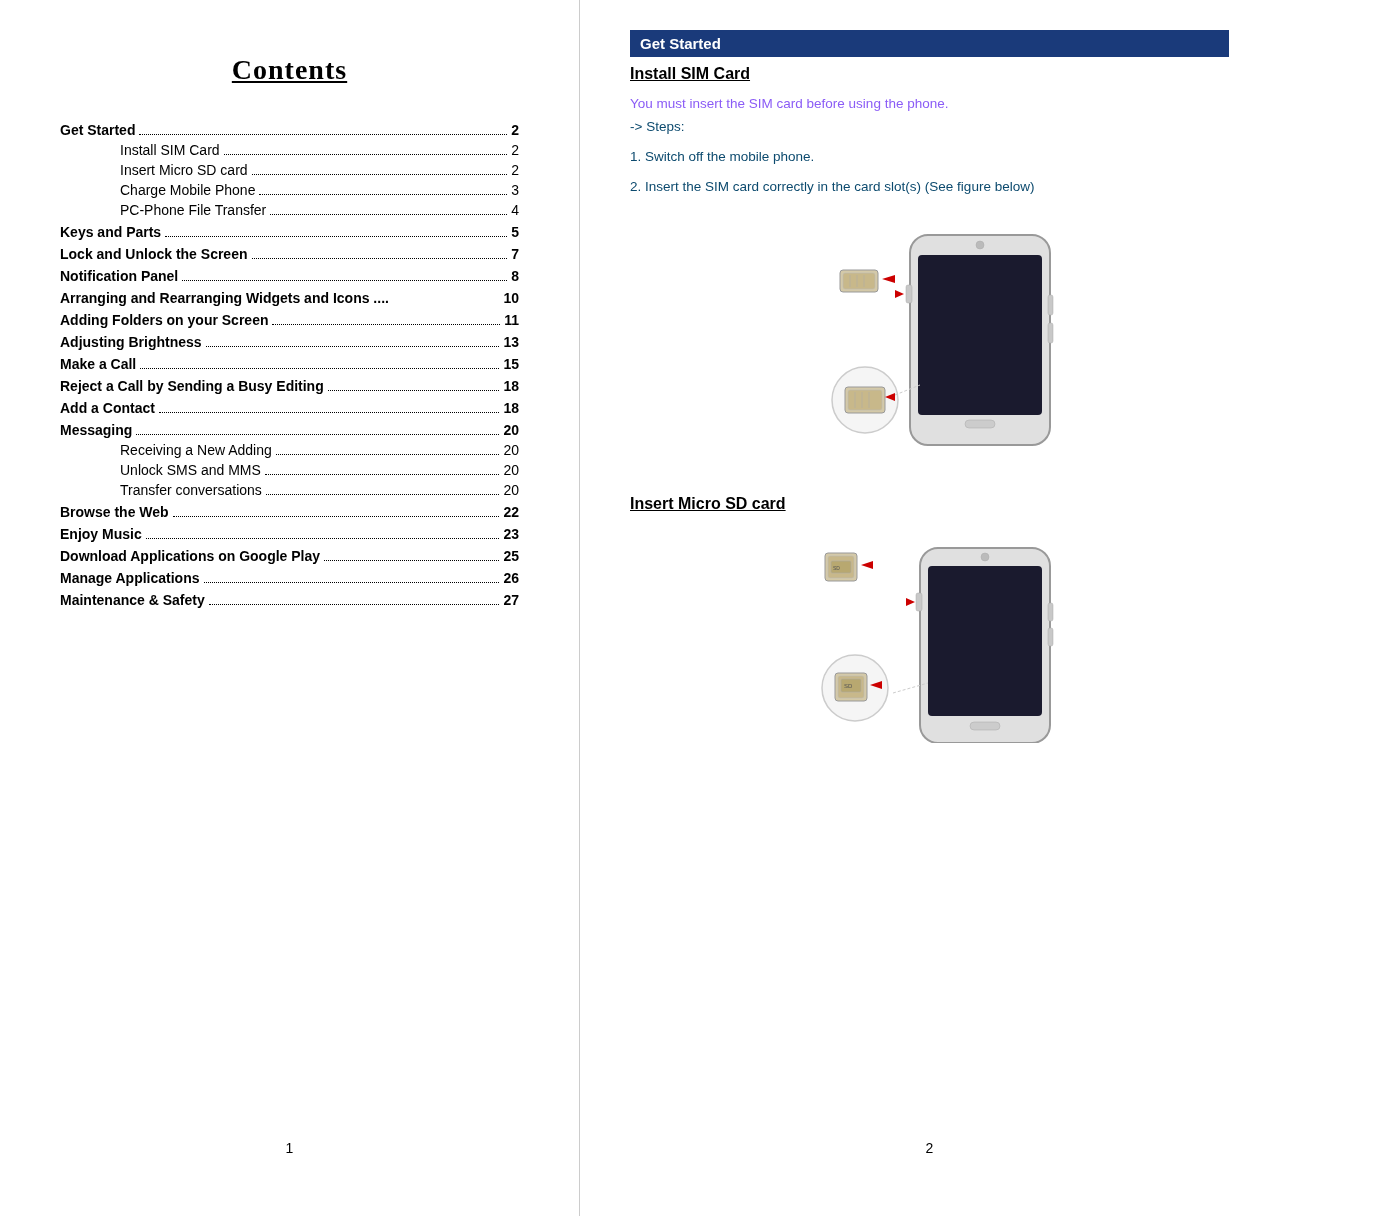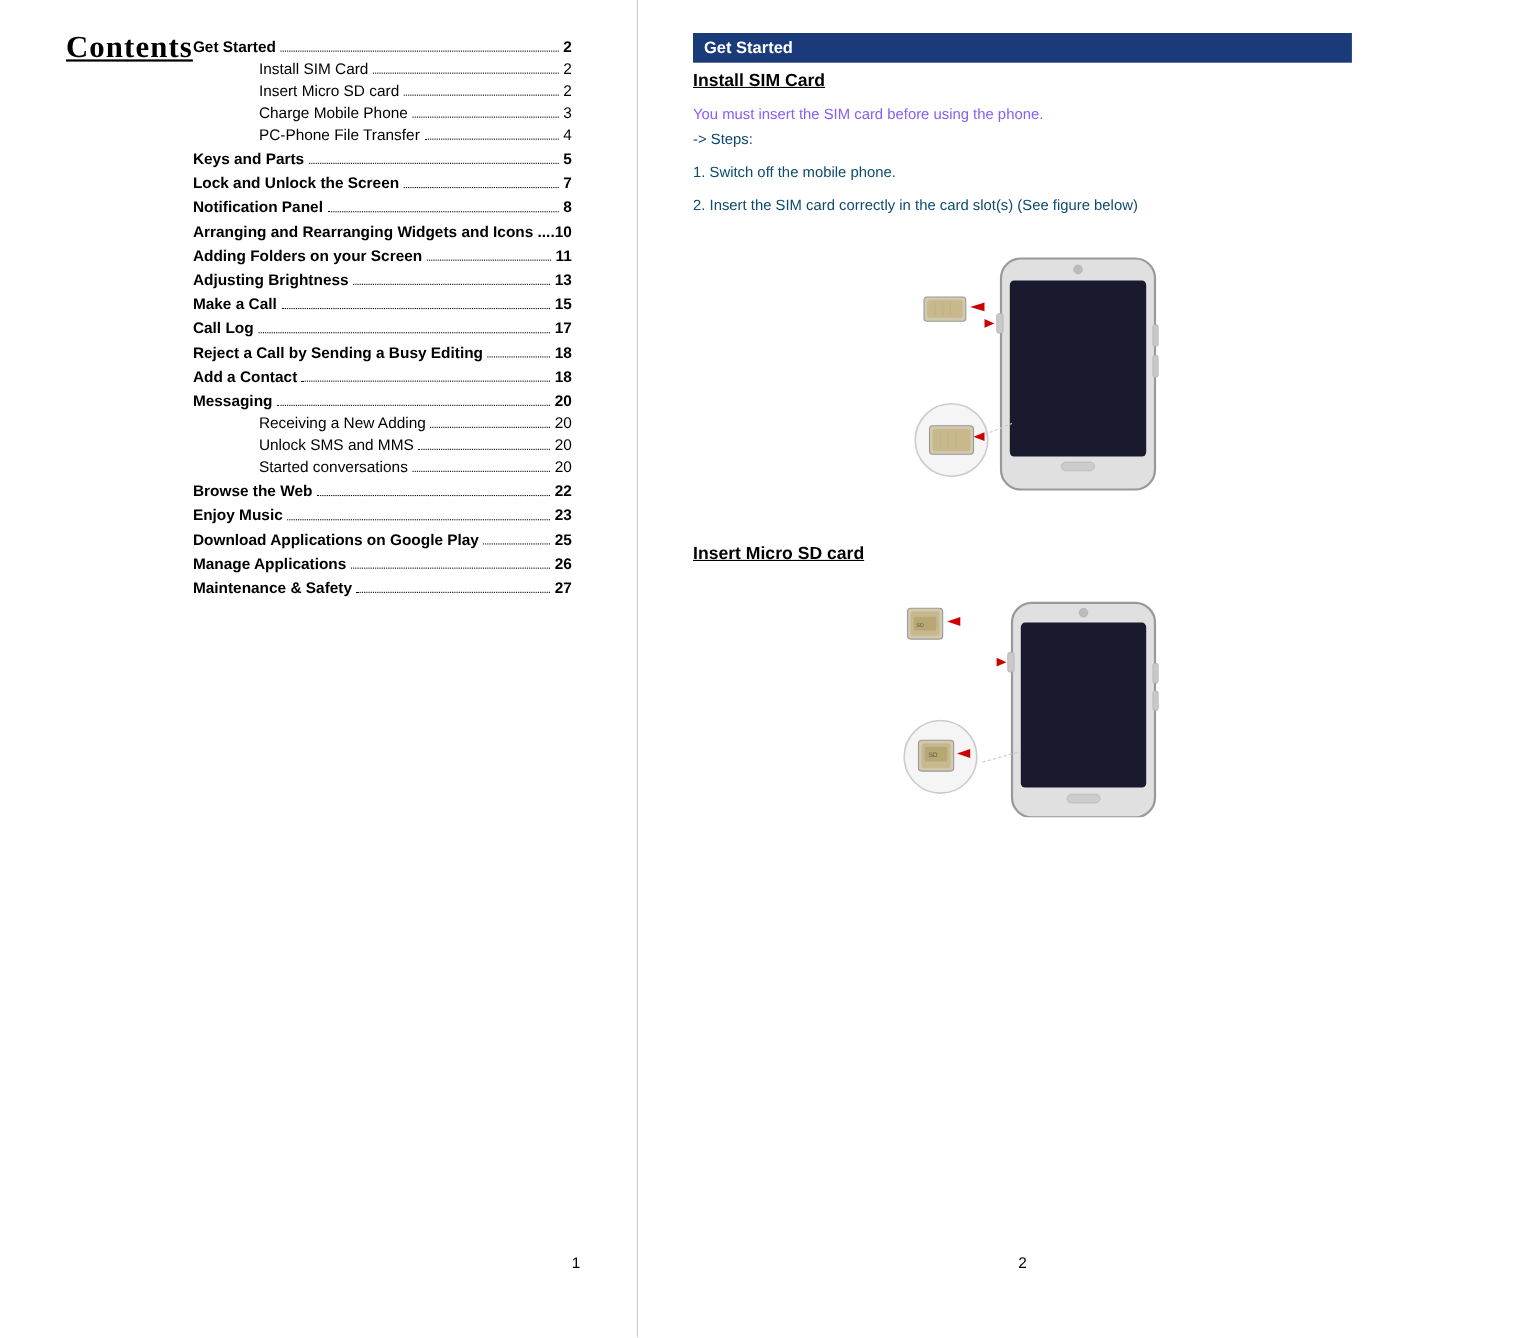--- a/index.html
+++ b/index.html
@@ -11,23 +11,24 @@
       display: flex;
       flex-direction: column;
     }
     .pages-container {
       display: flex;
       flex: 1;
     }
     
     .page-left {
       width: 580px;
-      padding: 28px 60px 60px 60px;
+      padding: 54px 60px 60px 60px;
       border-right: 1px solid #ccc;
       display: flex;
+      flex-direction: column;
     }
     .page-right {
       width: 699px;
       padding: 30px 50px 60px 50px;
       display: flex;
       flex-direction: column;
     }
     
     .contents-title {
       text-align: center;
@@ -185,25 +186,20 @@
           <span class="toc-label">Adjusting Brightness</span>
           <span class="toc-dots"></span>
           <span class="toc-page">13</span>
         </div>
         <div class="toc-entry main-entry">
           <span class="toc-label">Make a Call</span>
           <span class="toc-dots"></span>
           <span class="toc-page">15</span>
         </div>
         <div class="toc-entry main-entry">
-          <span class="toc-label">Call Log</span>
-          <span class="toc-dots"></span>
-          <span class="toc-page">17</span>
-        </div>
-        <div class="toc-entry main-entry">
           <span class="toc-label">Reject a Call by Sending a Busy Editing</span>
           <span class="toc-dots"></span>
           <span class="toc-page">18</span>
         </div>
         <div class="toc-entry main-entry">
           <span class="toc-label">Add a Contact</span>
           <span class="toc-dots"></span>
           <span class="toc-page">18</span>
         </div>
         <div class="toc-entry main-entry">
@@ -215,21 +211,21 @@
           <span class="toc-label">Receiving a New Adding</span>
           <span class="toc-dots"></span>
           <span class="toc-page">20</span>
         </div>
         <div class="toc-entry sub-entry">
           <span class="toc-label">Unlock SMS and MMS</span>
           <span class="toc-dots"></span>
           <span class="toc-page">20</span>
         </div>
         <div class="toc-entry sub-entry">
-          <span class="toc-label">Started conversations</span>
+          <span class="toc-label">Transfer conversations</span>
           <span class="toc-dots"></span>
           <span class="toc-page">20</span>
         </div>
         <div class="toc-entry main-entry">
           <span class="toc-label">Browse the Web</span>
           <span class="toc-dots"></span>
           <span class="toc-page">22</span>
         </div>
         <div class="toc-entry main-entry">
           <span class="toc-label">Enjoy Music</span>

